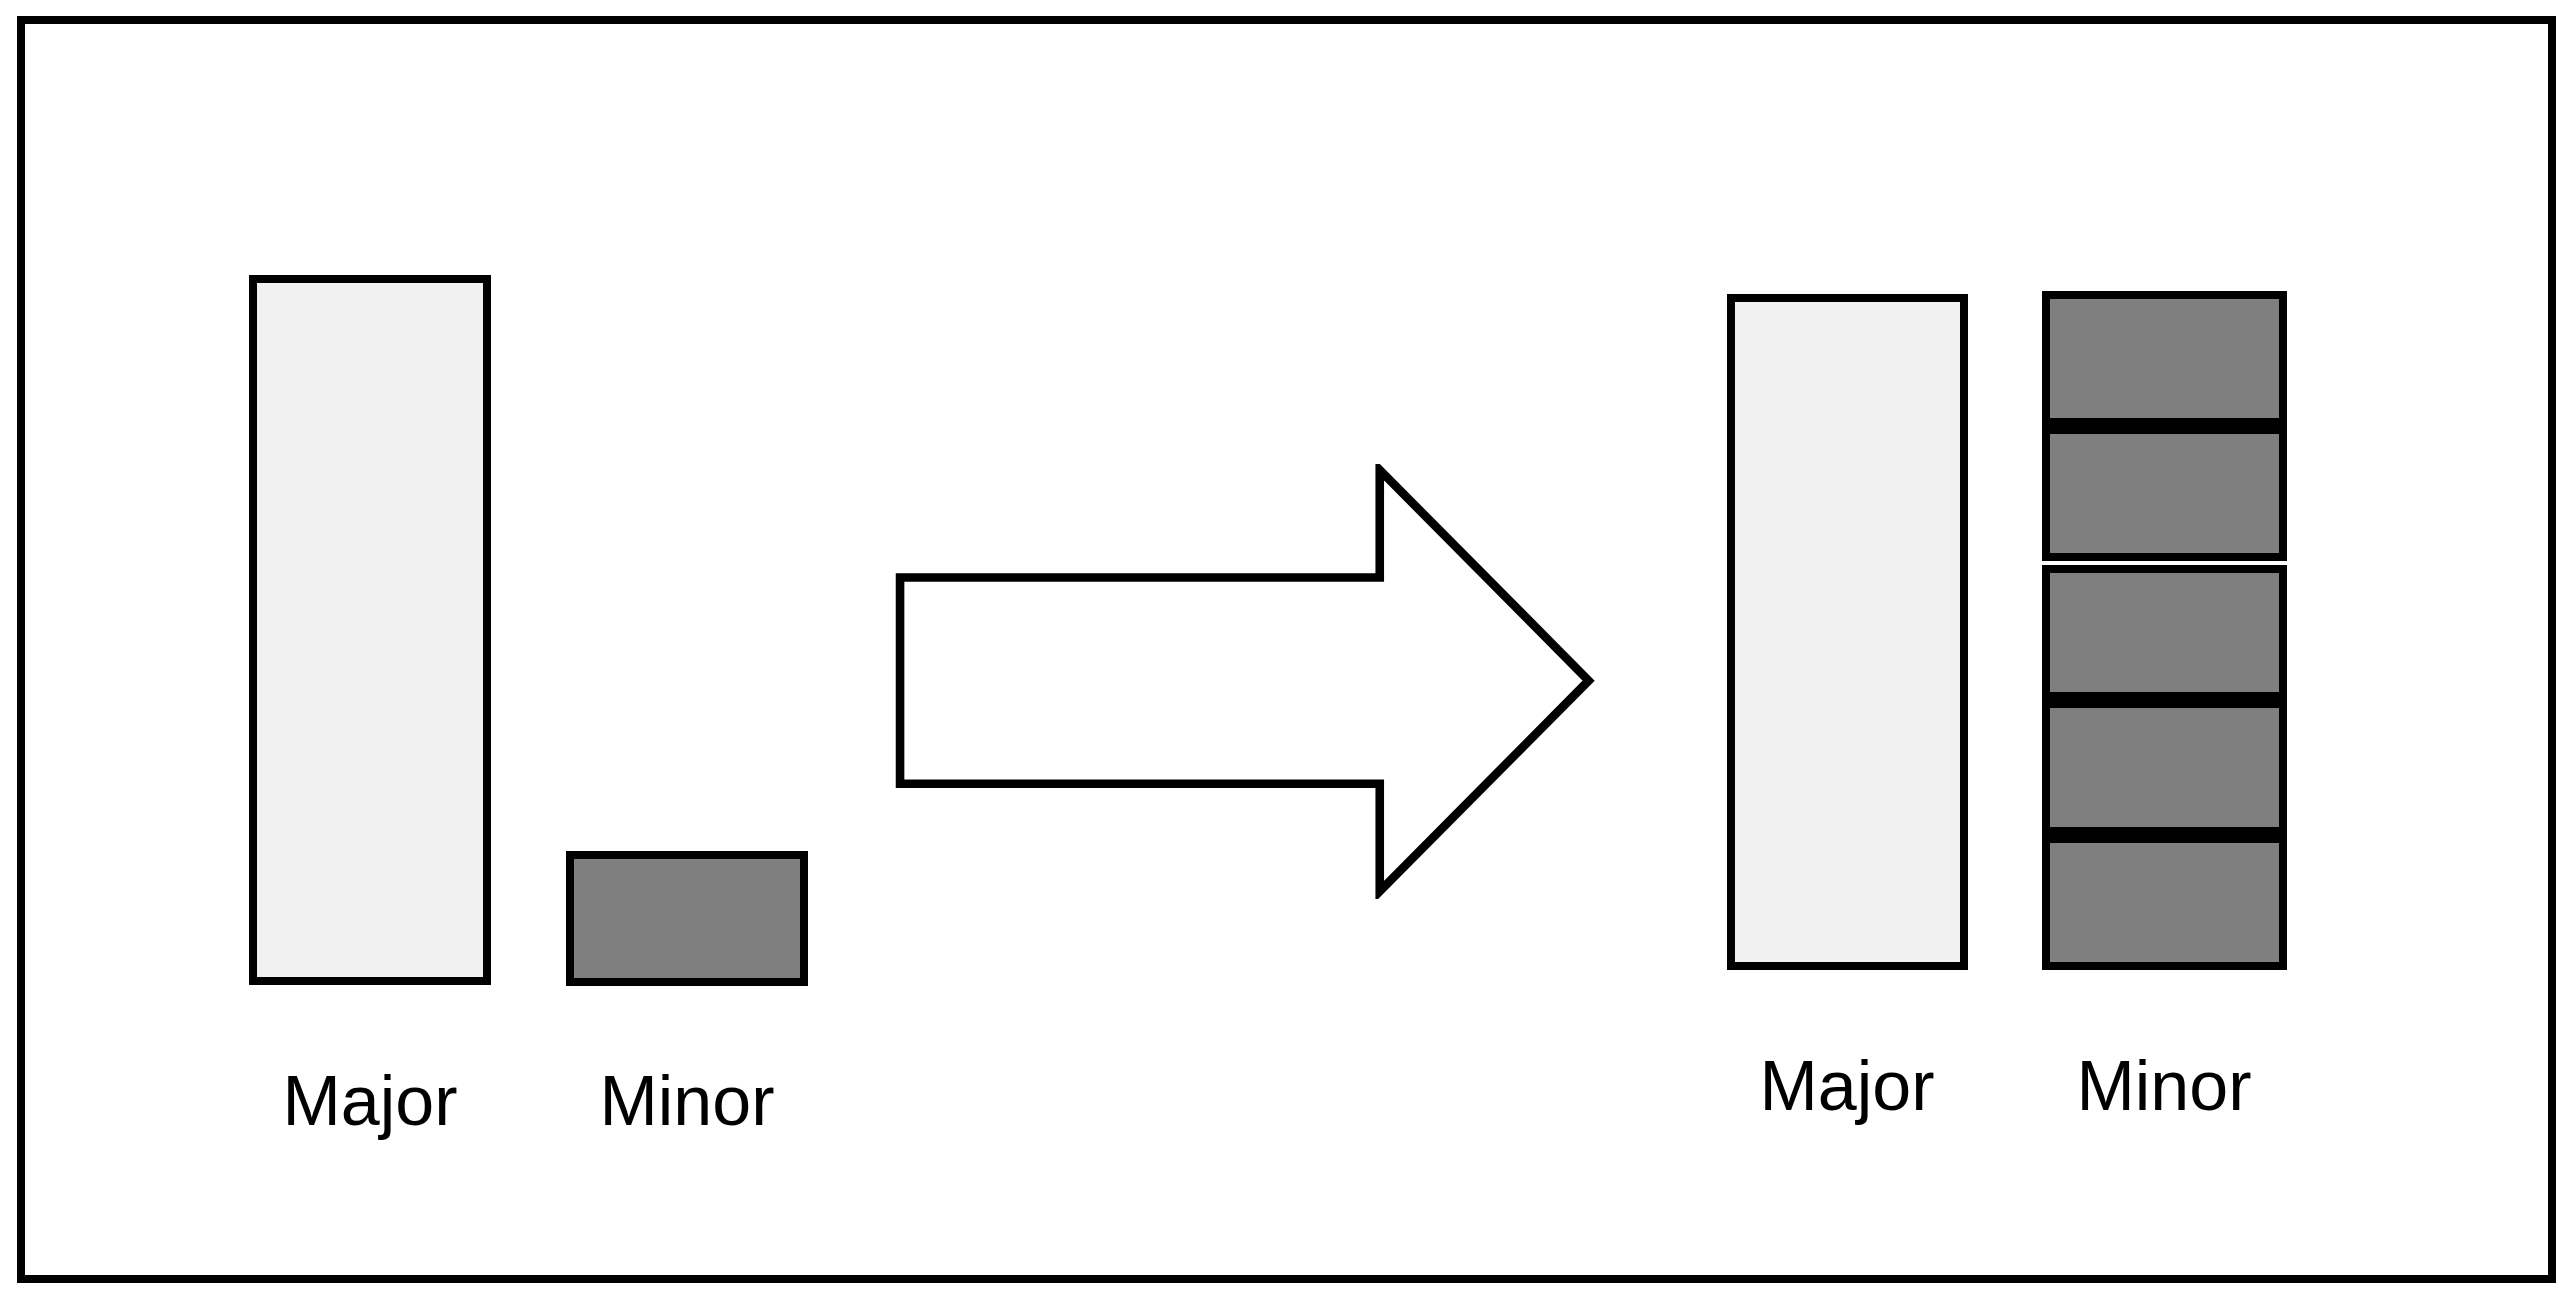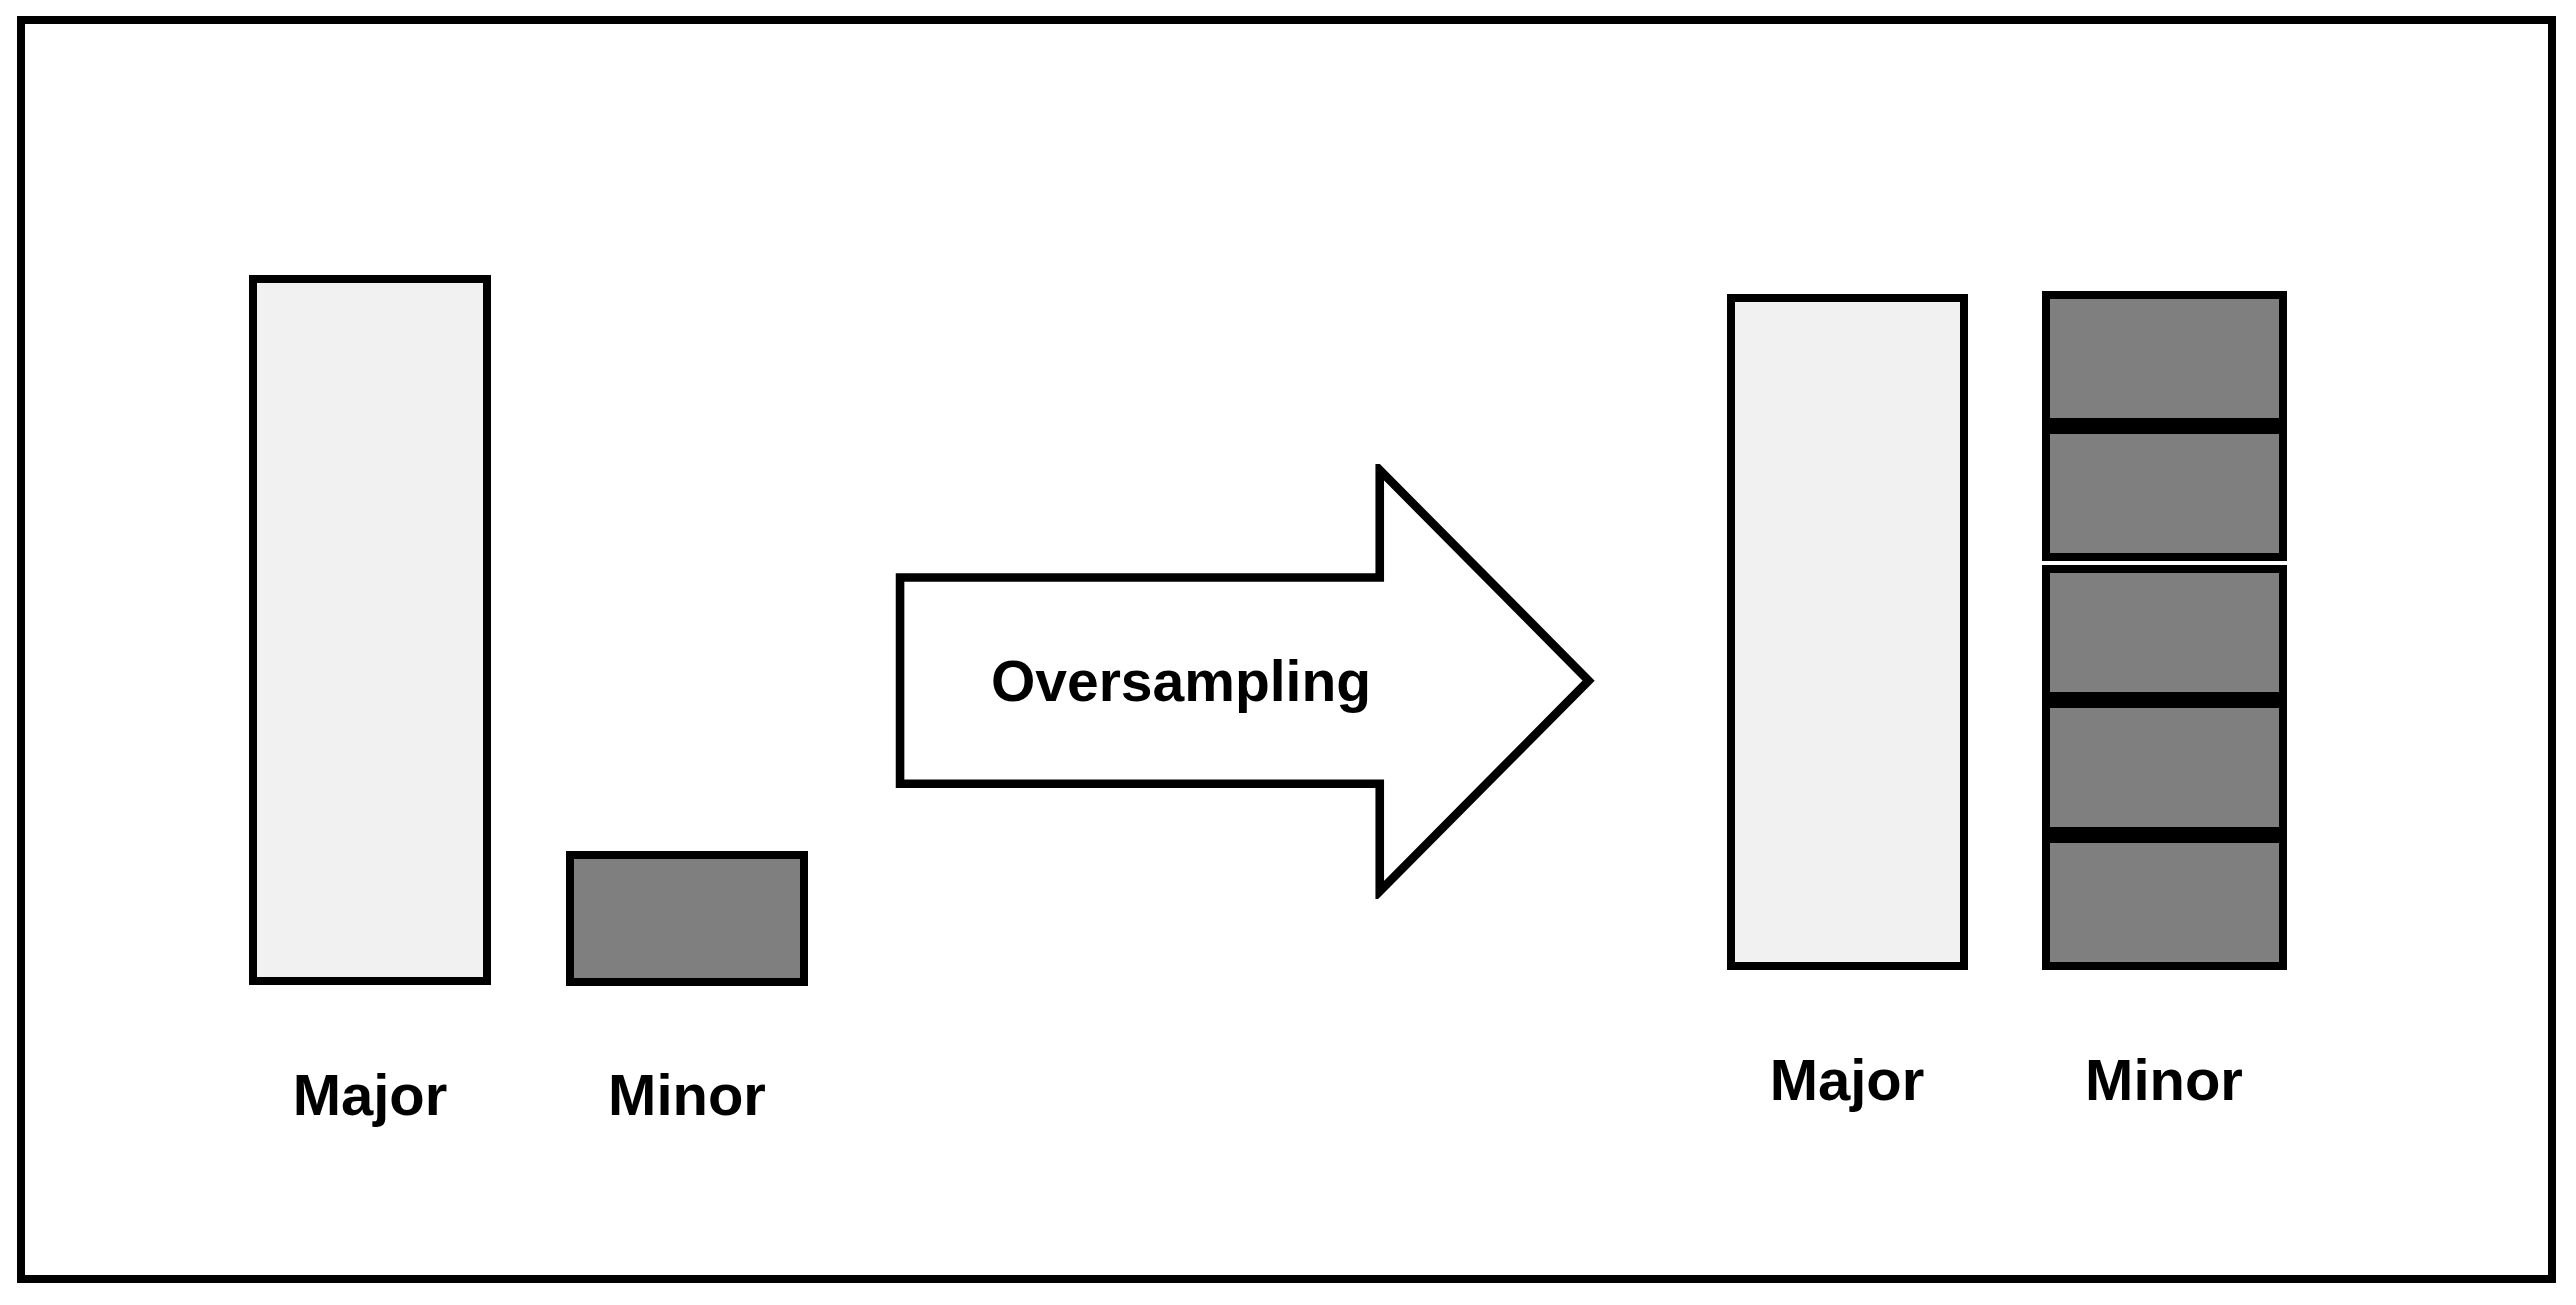--- a/index.html
+++ b/index.html
@@ -88,22 +88,22 @@
     justify-content: center;
     font-size: 57px;
     font-weight: bold;
     color: var(--outline);
     white-space: nowrap;
   }
 
   .cat-label {
     position: absolute;
     transform: translateX(-50%);
-    font-size: 58px;
-    font-weight: bold;
+    font-size: 70px;
+    font-weight: normal;
     line-height: 1;
     color: var(--outline);
     white-space: nowrap;
   }
   .label-major-left  { left: 370px;  top: 1066px; }
   .label-minor-left  { left: 687px;  top: 1066px; }
   .label-major-right { left: 1847px; top: 1051px; }
   .label-minor-right { left: 2164px; top: 1051px; }
 </style>
 </head>
@@ -116,21 +116,20 @@
   <div class="group">
     <div class="bar major-fill bar-major-left"></div>
     <div class="bar minor-fill bar-minor-left"></div>
     <div class="cat-label label-major-left">Major</div>
     <div class="cat-label label-minor-left">Minor</div>
   </div>
 
   <svg class="arrow-svg" viewBox="1040 540 820 506" xmlns="http://www.w3.org/2000/svg">
     <polygon points="1047,672 1605,672 1605,547 1848,792 1605,1037 1605,912 1047,912"></polygon>
   </svg>
-  <div class="arrow-label">Oversampling</div>
 
   <div class="group">
     <div class="bar major-fill bar-major-right"></div>
     <div class="minor-stack">
         <div class="stack-box"></div>
         <div class="stack-box"></div>
         <div class="stack-box"></div>
         <div class="stack-box"></div>
         <div class="stack-box"></div>
       </div>

